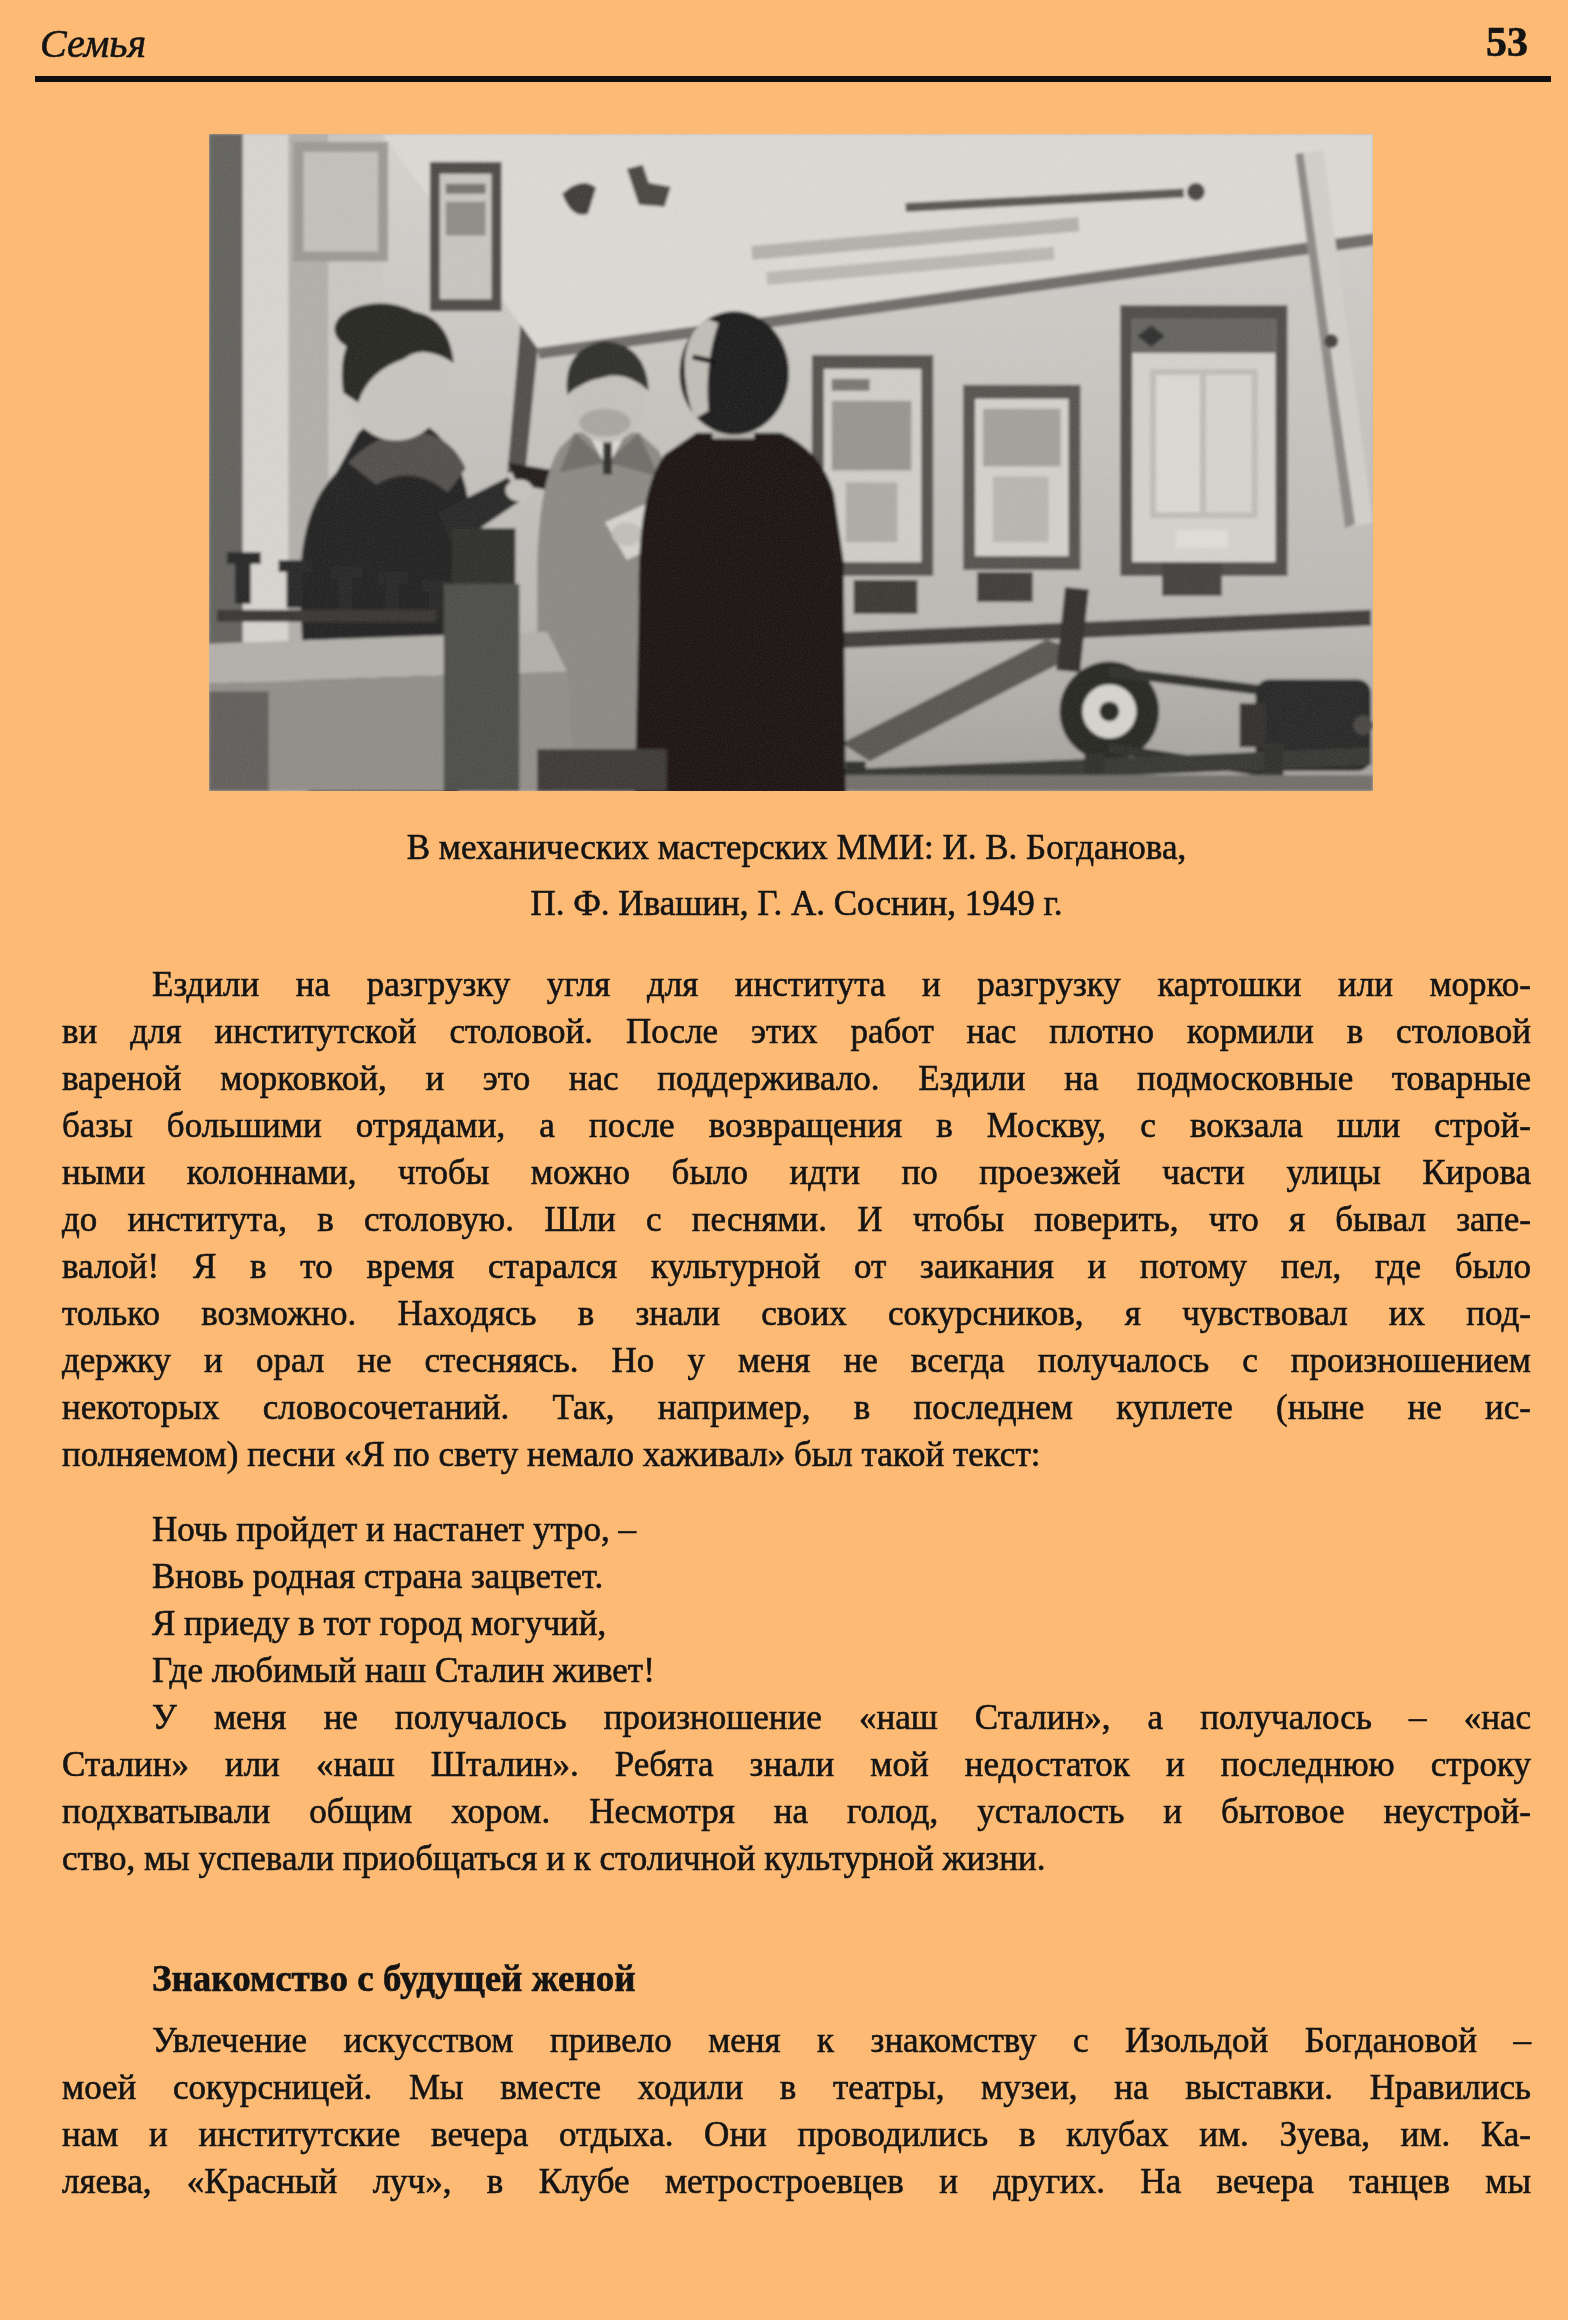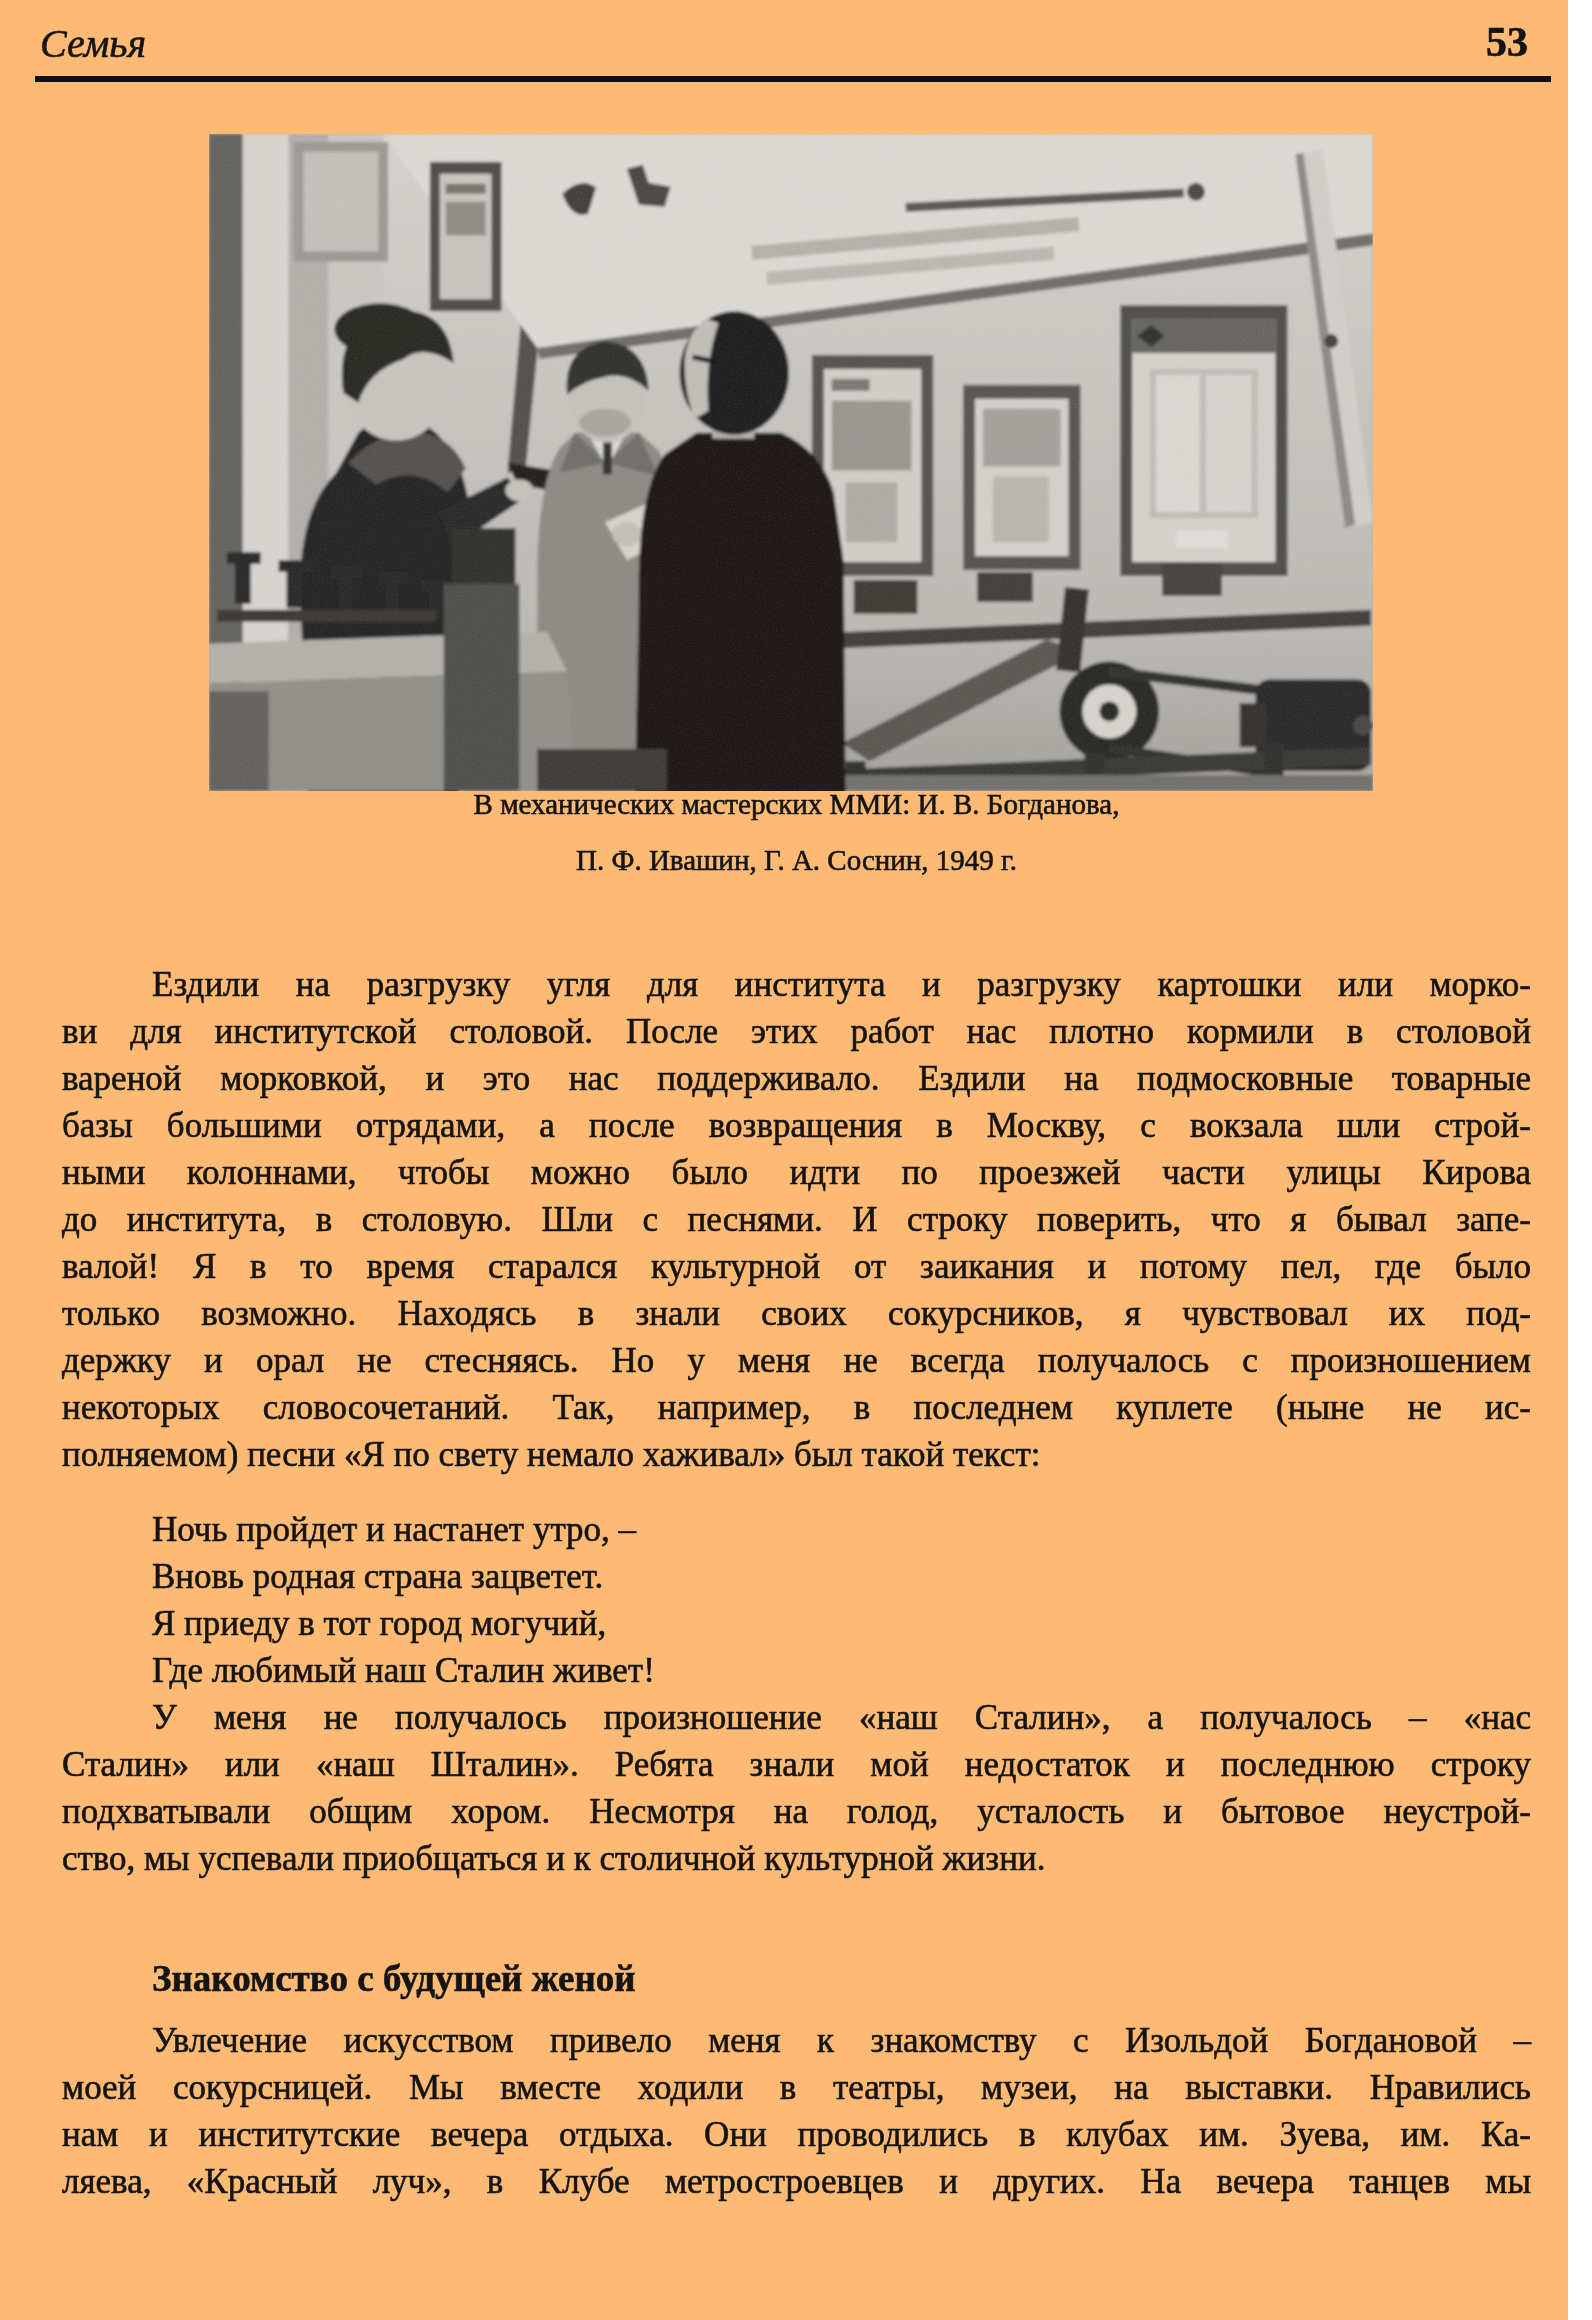--- a/index.html
+++ b/index.html
@@ -9,22 +9,22 @@
   }
   .ink{-webkit-text-stroke:0.6px #141414;}
   
   .running-head{position:absolute;left:40px;top:20px;font-size:40px;font-style:italic;}
   .page-number{position:absolute;right:40px;top:18px;font-size:42px;font-weight:bold;}
   .header-rule{position:absolute;left:35px;top:76px;width:1516px;height:6px;background:#101010;}
   
   .photo{position:absolute;left:209px;top:134px;width:1164px;height:657px;background:#b9b6b1;}
   .photo svg{display:block;width:100%;height:100%;}
   
-  .caption{position:absolute;left:100px;top:776px;width:1393px;text-align:center;
-    font-size:29px;line-height:56px;}
+  .caption{position:absolute;left:100px;top:820px;width:1393px;text-align:center;
+    font-size:35px;line-height:56px;}
   
   .bodytext{position:absolute;left:62px;top:961px;width:1469px;font-size:35px;line-height:47px;}
   .line{text-align:justify;text-align-last:justify;}
   .line.last{text-align-last:left;}
   .line.indent{text-indent:90px;}
   .poem{margin-top:28px;}
   .poem-line{text-align:center;text-align-last:left;padding-left:90px;}
   .section-heading{margin-top:72px;margin-bottom:13px;font-size:37px;font-weight:bold;
     line-height:50px;padding-left:90px;text-align:left;text-align-last:left;}
 </style>
@@ -183,21 +183,21 @@
   </div>
 
   <div class="bodytext ink">
 
     <div>
       <div class="line indent">Ездили на разгрузку угля для института и разгрузку картошки или морко-</div>
       <div class="line">ви для институтской столовой. После этих работ нас плотно кормили в столовой</div>
       <div class="line">вареной морковкой, и это нас поддерживало. Ездили на подмосковные товарные</div>
       <div class="line">базы большими отрядами, а после возвращения в Москву, с вокзала шли строй-</div>
       <div class="line">ными колоннами, чтобы можно было идти по проезжей части улицы Кирова</div>
-      <div class="line">до института, в столовую. Шли с песнями. И строку поверить, что я бывал запе-</div>
+      <div class="line">до института, в столовую. Шли с песнями. И чтобы поверить, что я бывал запе-</div>
       <div class="line">валой! Я в то время старался культурной от заикания и потому пел, где было</div>
       <div class="line">только возможно. Находясь в знали своих сокурсников, я чувствовал их под-</div>
       <div class="line">держку и орал не стесняясь. Но у меня не всегда получалось с произношением</div>
       <div class="line">некоторых словосочетаний. Так, например, в последнем куплете (ныне не ис-</div>
       <div class="line last">полняемом) песни «Я по свету немало хаживал» был такой текст:</div>
     </div>
 
     <div class="poem">
       <div class="poem-line">Ночь пройдет и настанет утро, –</div>
       <div class="poem-line">Вновь родная страна зацветет.</div>

